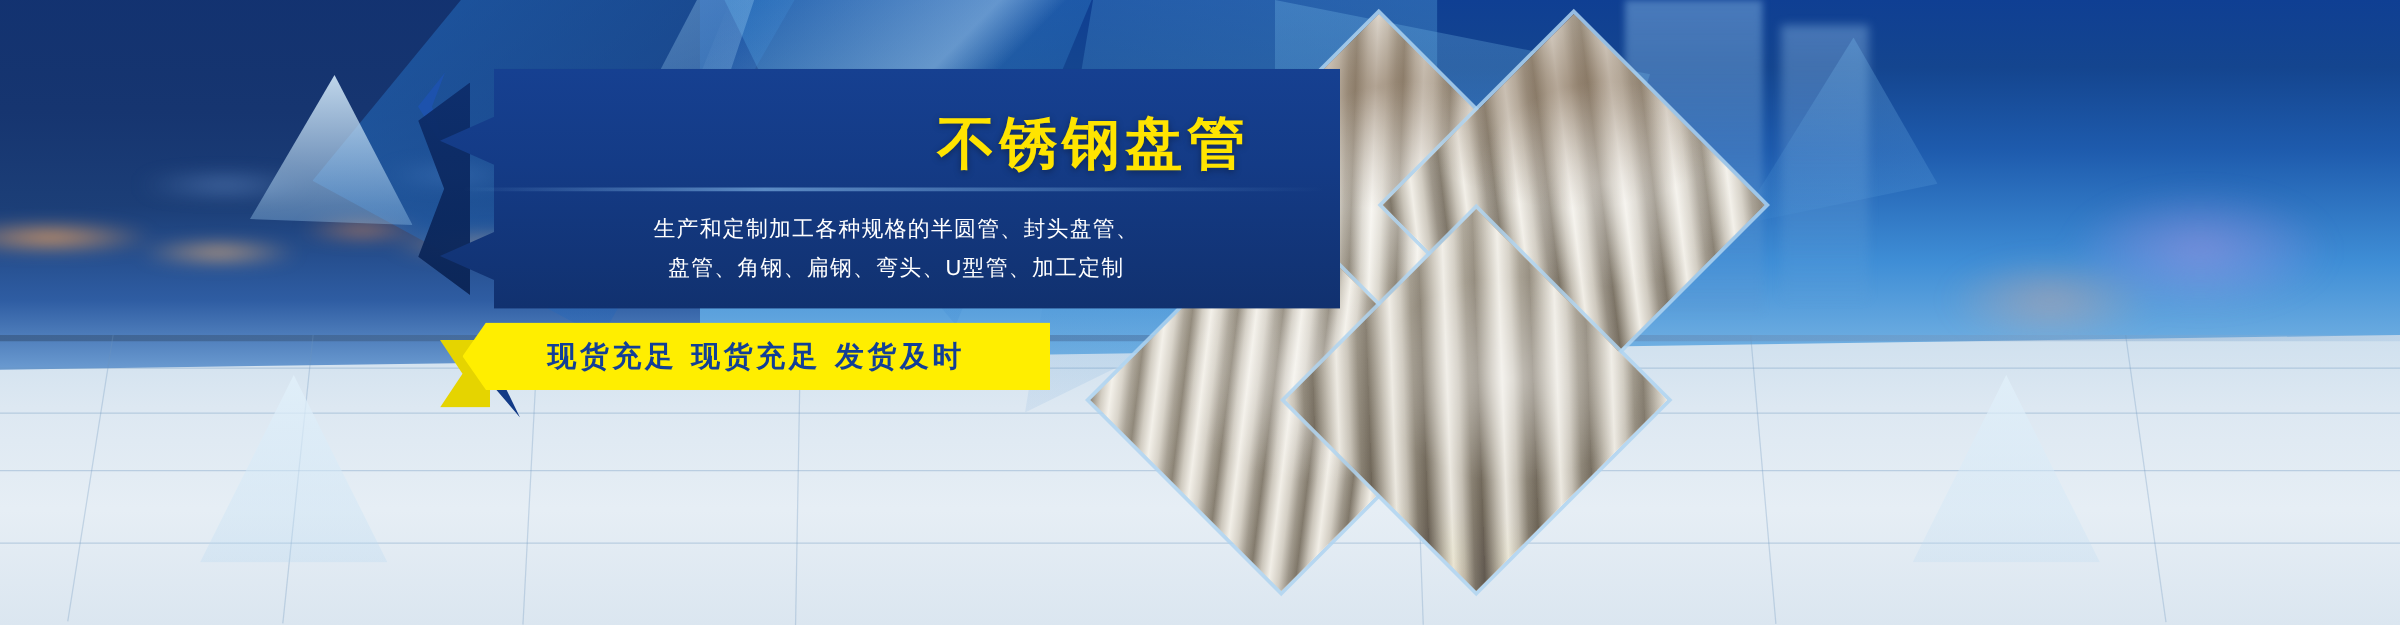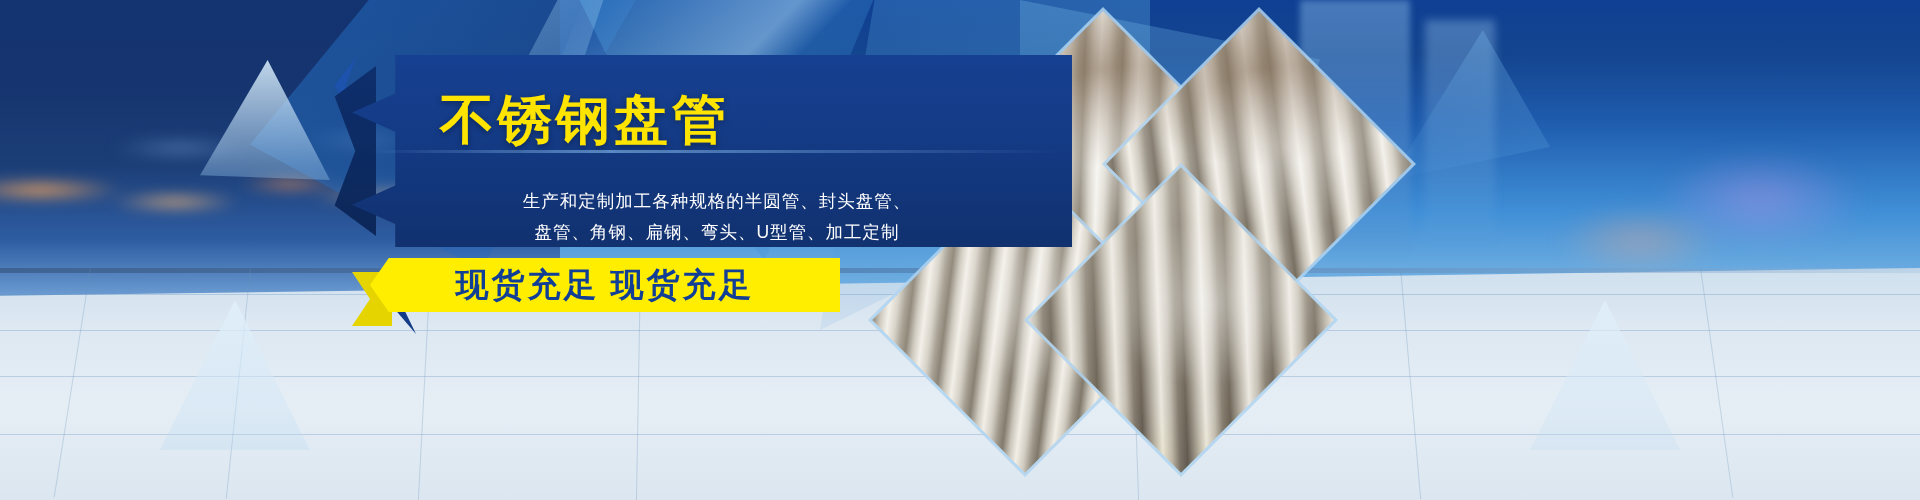--- a/index.html
+++ b/index.html
@@ -133,44 +133,45 @@
     background:#133b87;
     clip-path:polygon(100% 0, 40% 48%, 100% 100%, 66% 48%);
   }
   .ribbon-sheen {
     position:absolute; left:370px; top:150px; width:690px; height:3px;
     background:linear-gradient(90deg, rgba(120,185,245,0), rgba(150,205,250,.55) 35%, rgba(120,185,245,.0));
   }
 
   .title {
     position:absolute; left:440px; top:84px; width:560px;
-    font-size:54px; font-weight:bold; color:#ffe400; letter-spacing:4px;
+    font-size:46px; font-weight:bold; color:#ffe400; letter-spacing:4px;
     text-shadow:0 2px 6px rgba(0,0,0,.35);
+    text-align:right;
   }
   .subtitle {
     position:absolute; left:372px; top:168px; width:690px;
     text-align:center; color:#ffffff; font-size:17.5px; line-height:31px;
-    letter-spacing:1px; font-weight:normal;margin-top:18px;
+    letter-spacing:1px; font-weight:normal;
   }
 
   
   .ybar {
     position:absolute; left:370px; top:258px; width:470px; height:54px;
     background:#ffee00;
     clip-path:polygon(4% 0, 100% 0, 100% 100%, 4% 100%, 0 50%);
   }
   .ybar-tail {
     position:absolute; left:352px; top:272px; width:40px; height:54px;
     background:#e5d400;
     clip-path:polygon(100% 0, 100% 100%, 0 100%, 45% 50%, 0 0);
   }
   .ytext {
     position:absolute; left:370px; top:258px; width:470px; height:54px;
     display:flex; align-items:center; justify-content:center; gap:11px;
-    color:#123f96; font-size:33px; font-weight:bold; letter-spacing:3px;
+    color:#123f96; font-size:23px; font-weight:bold; letter-spacing:3px;
   }
 
   
   .collage { position:absolute; left:835px; top:-30px; width:620px; height:560px; }
   .dia {
     position:absolute; width:216px; height:216px;
     transform:rotate(45deg); overflow:hidden;
     box-shadow:0 0 0 3px rgba(175,212,240,.85);
   }
   .dia > .ph {
@@ -290,15 +291,16 @@
   <div class="subtitle">
     <div>生产和定制加工各种规格的半圆管、封头盘管、</div>
     <div>盘管、角钢、扁钢、弯头、U型管、加工定制</div>
   </div>
 
   <div class="ybar-tail"></div>
   <div class="ybar"></div>
   <div class="ytext">
     <span>现货充足</span>
     <span>现货充足</span>
+    <span>发货及时</span>
   </div>
 
 </div>
 
 </body></html>

